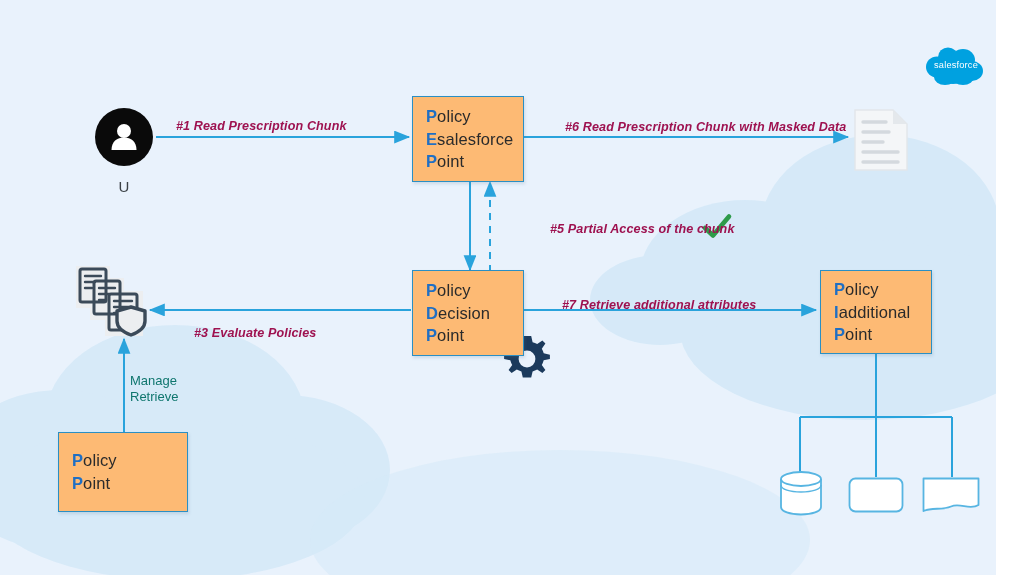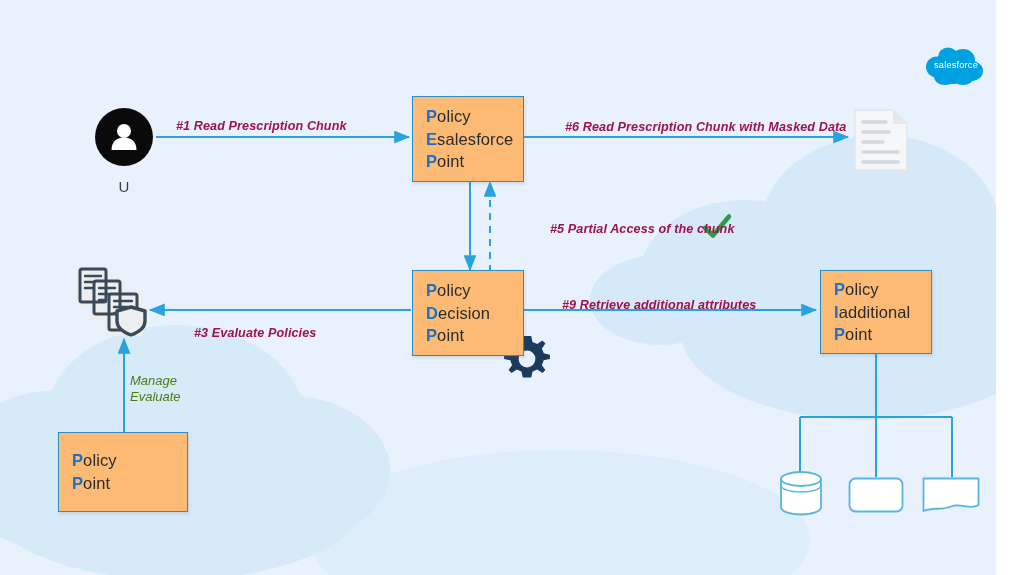--- a/index.html
+++ b/index.html
@@ -51,24 +51,23 @@
     font-weight: bold;
     font-size: 12.6px;
     color: #9e1250;
     line-height: 1.28;
     white-space: nowrap;
     letter-spacing: .1px;
   }
   .plain-label {
     position: absolute;
     font-size: 13px;
-    color: #4d7c0f;
+    color: #0f766e;
     line-height: 1.25;
     white-space: nowrap;
-    font-style: italic;
   }
   .avatar {
     position: absolute;
     border-radius: 50%;
     background: #0a0a0a;
     display: flex;
     align-items: center;
     justify-content: center;
   }
   .user-caption {
@@ -271,20 +270,20 @@
 
   <div class="flow-label" style="left:176px; top:118px;">#1 Read Prescription Chunk</div>
 
   <div class="flow-label" style="left:541px; top:119px;margin-left:24px;">#6 Read Prescription Chunk with Masked Data</div>
 
 
   <div class="flow-label" style="left:508px; top:221px;margin-left:42px;">#5 Partial Access of the chunk</div>
 
   <div class="flow-label" style="left:194px; top:297px;margin-top:28px;">#3 Evaluate Policies</div>
 
-  <div class="flow-label" style="left:562px; top:297px;">#9 Retrieve additional attributes</div>
+  <div class="flow-label" style="left:562px; top:297px;">#7 Retrieve additional attributes</div>
 
   <div class="plain-label" style="left:130px; top:373px;">
     <div>Manage</div>
-    <div>Evaluate</div>
+    <div>Retrieve</div>
   </div>
 
 </div>
 
 </body></html>

